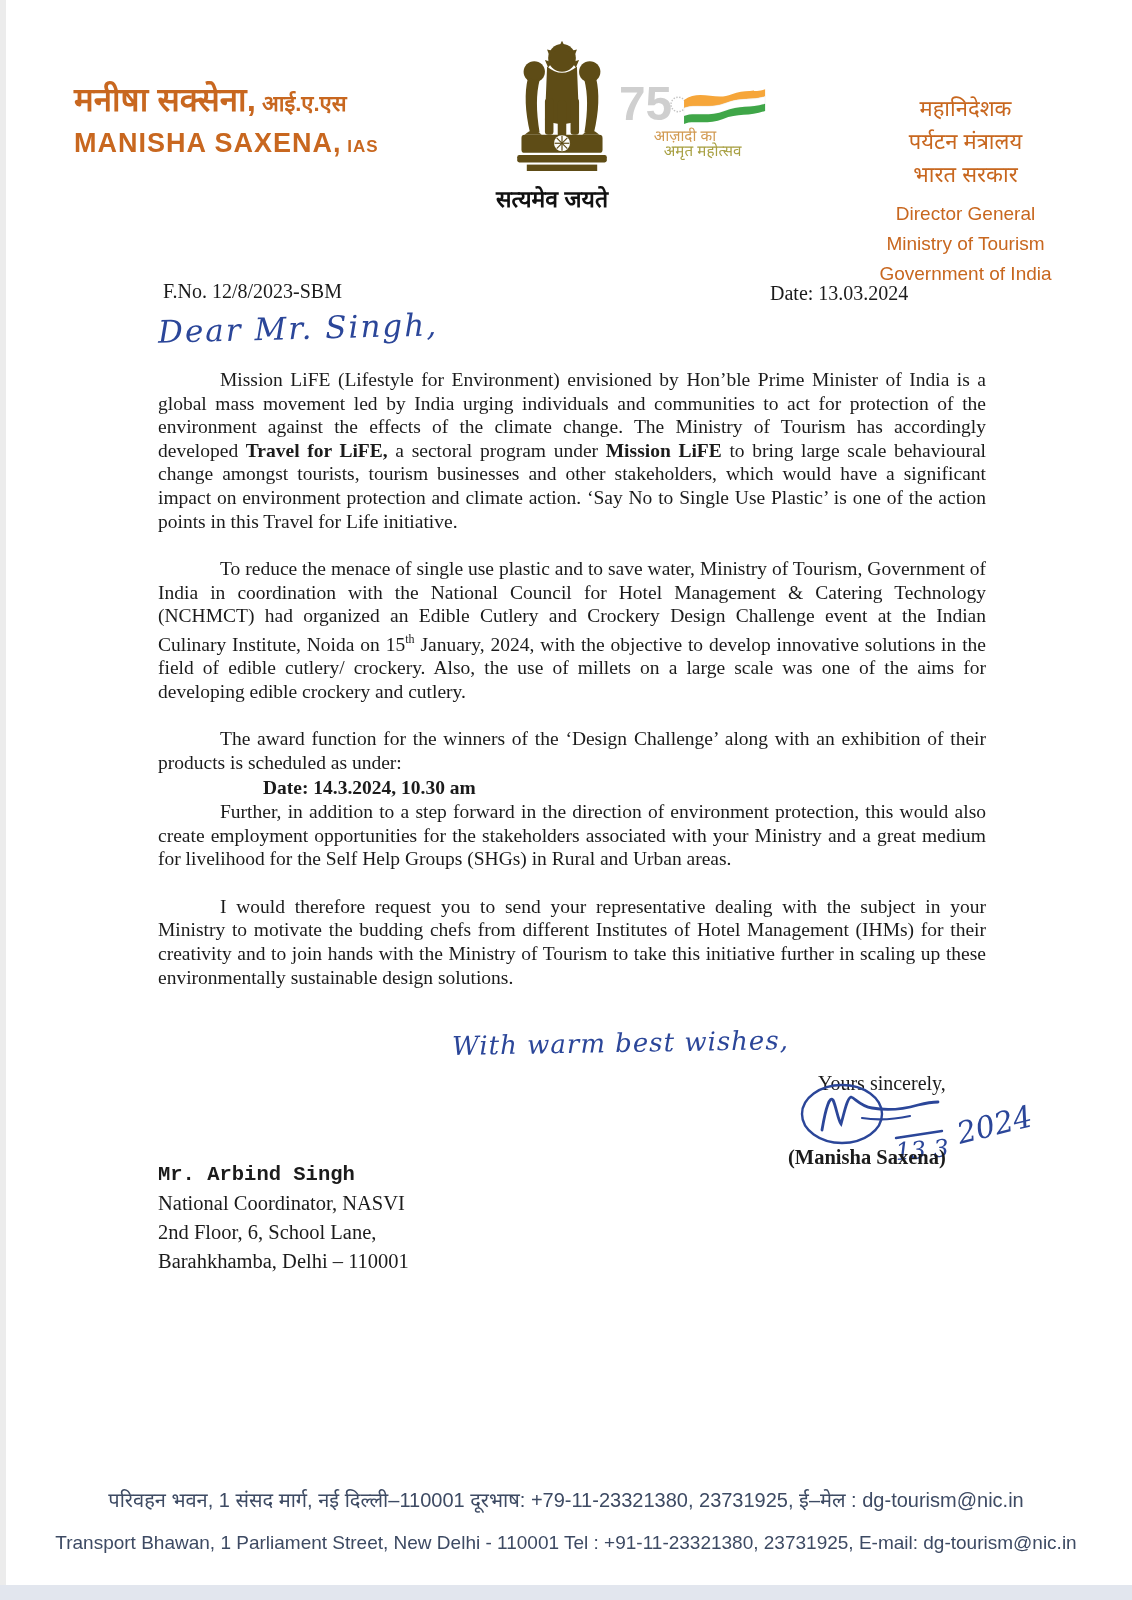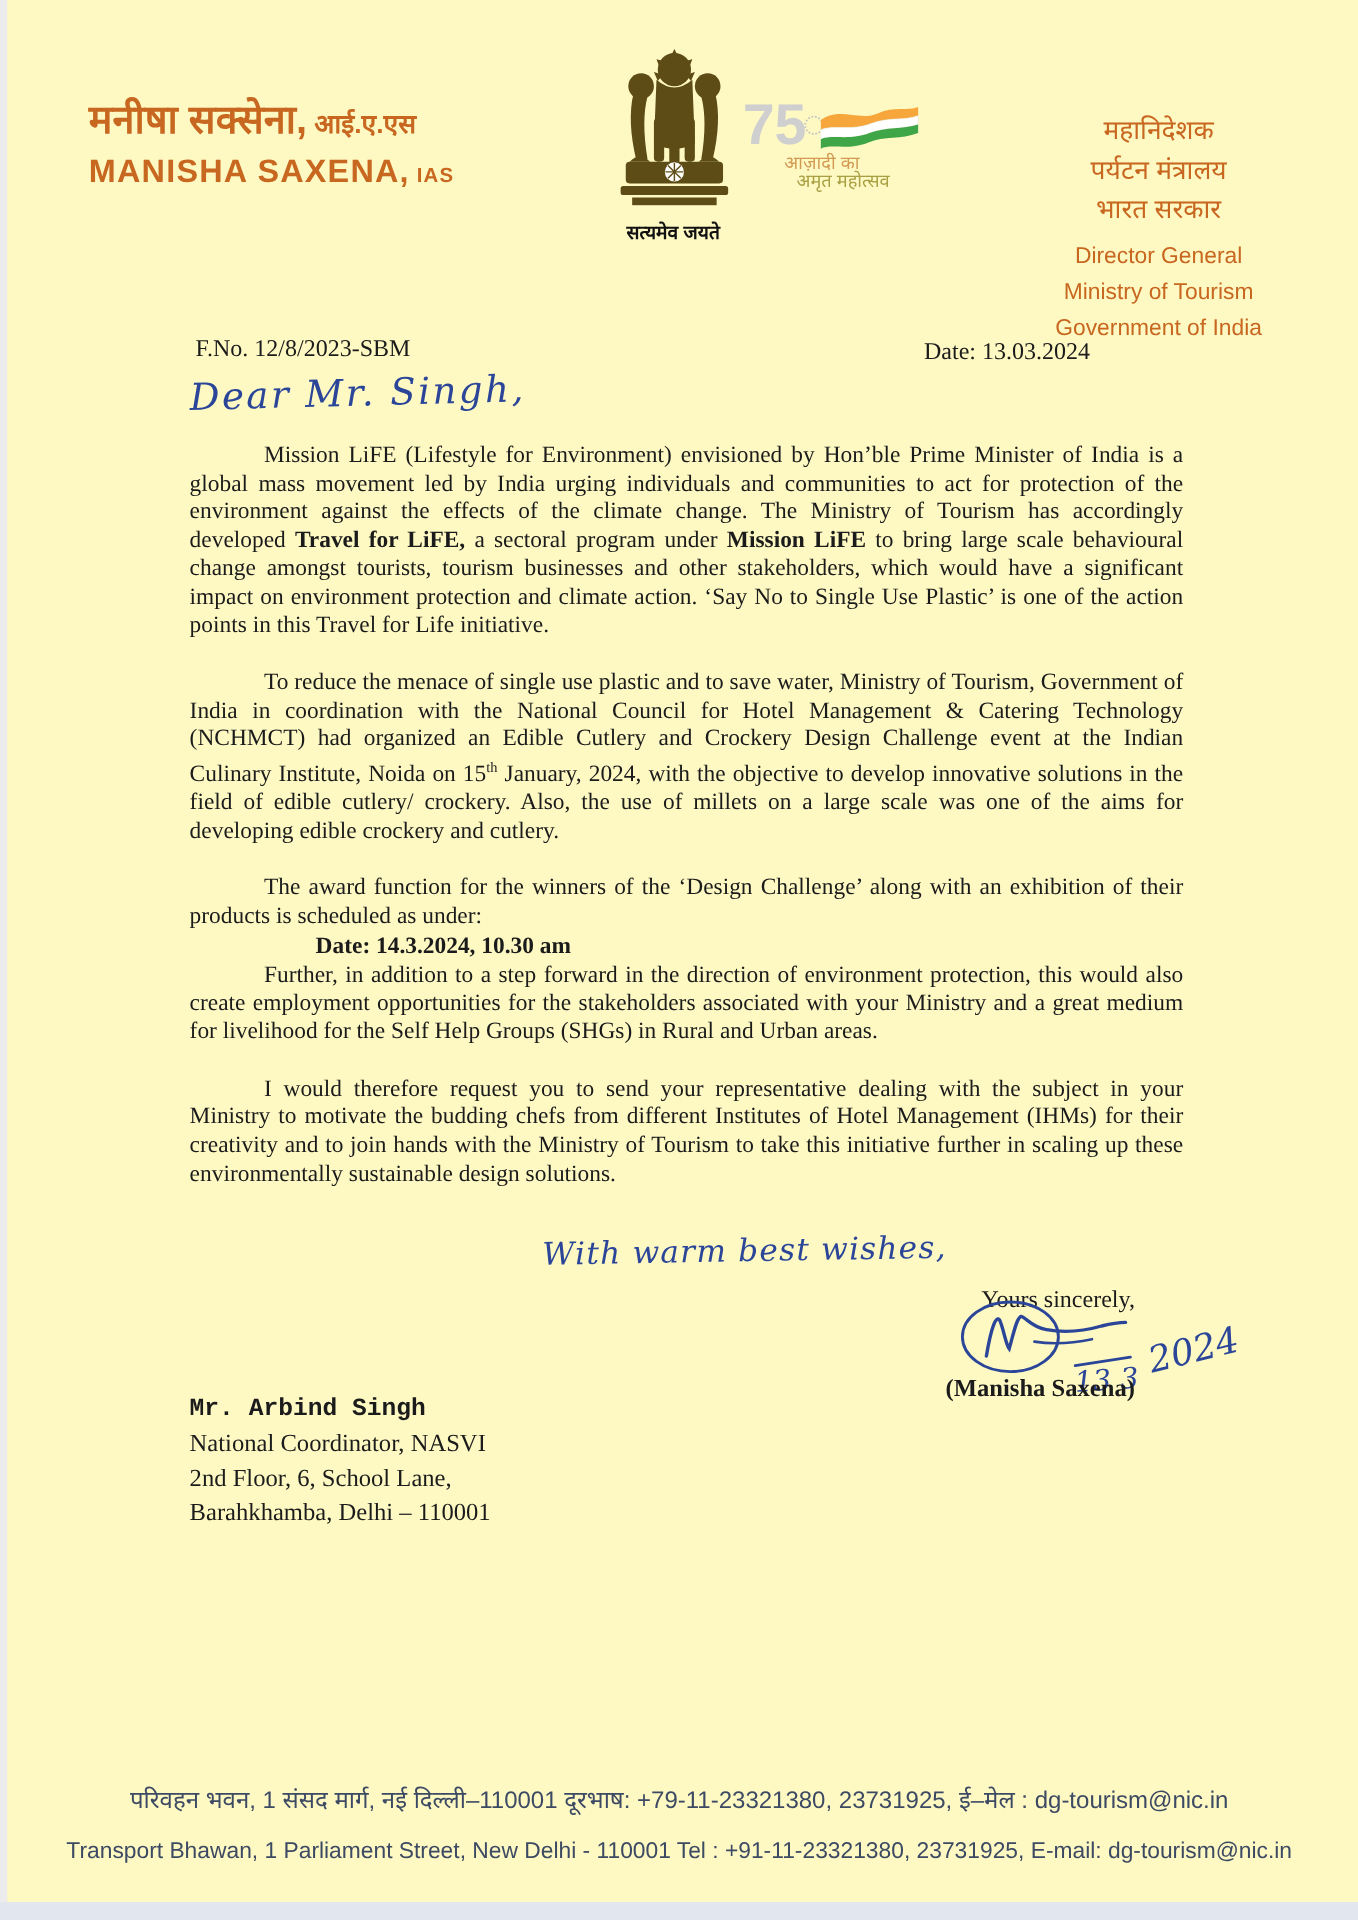--- a/index.html
+++ b/index.html
@@ -1,30 +1,30 @@
 <!DOCTYPE html>
 <html><head>
 <meta charset="utf-8">
 <style>
   html,body{margin:0;padding:0;background:#d9d9d9;}
-  .page{position:relative;width:1132px;height:1600px;margin:0 auto;background:#fef9c3;
+  .page{position:relative;width:1132px;height:1600px;margin:0 auto;background:#ffffff;
         font-family:"Liberation Serif",serif;color:#1b1b1b;overflow:hidden;}
   .edge-shade{position:absolute;left:0;top:0;width:6px;height:100%;background:#ececec;}
   .bottom-strip{position:absolute;left:0;bottom:0;width:100%;height:15px;background:#e2e6ee;}
 
   
   .sender{position:absolute;left:74px;top:80px;color:#c8671f;}
   .sender .hi{font-family:"Liberation Sans",sans-serif;font-weight:bold;font-size:33px;line-height:40px;}
   .sender .hi .small{font-size:22px;}
   .sender .en{font-family:"Liberation Sans",sans-serif;font-weight:bold;font-size:27px;letter-spacing:1px;margin-top:4px;}
   .sender .en .small{font-size:17px;}
 
   .emblem{position:absolute;left:512px;top:36px;width:100px;text-align:center;}
-  .emblem-caption{position:absolute;left:496px;top:182px;width:130px;text-align:center;
-        font-family:"Liberation Sans",sans-serif;font-weight:bold;font-size:16px;color:#111;}
+  .emblem-caption{position:absolute;left:496px;top:182px;width:130px;text-align:left;
+        font-family:"Liberation Sans",sans-serif;font-weight:bold;font-size:23px;color:#111;}
   .azadi{position:absolute;left:616px;top:60px;}
 
   .designation{position:absolute;left:848px;top:92px;width:235px;text-align:center;color:#c8671f;}
   .designation .hi{font-family:"Liberation Sans",sans-serif;font-size:22px;line-height:33px;}
   .designation .en{font-family:"Liberation Sans",sans-serif;font-size:19px;line-height:30px;margin-top:8px;}
 
   
   .fno{position:absolute;left:163px;top:280px;font-size:20px;}
   .date{position:absolute;left:770px;top:282px;font-size:20px;}
 

